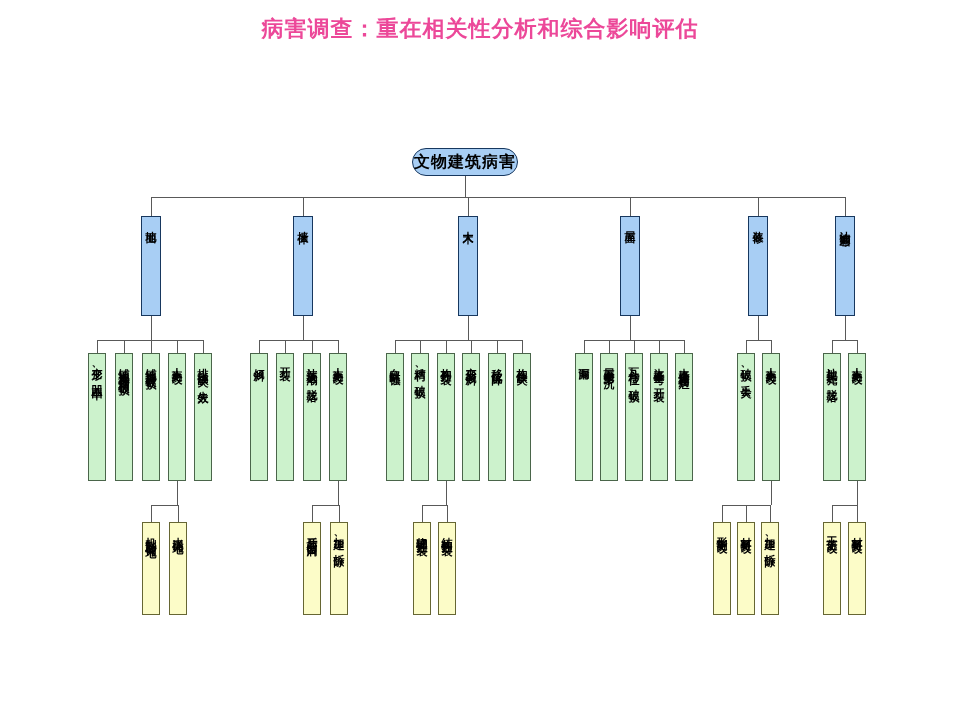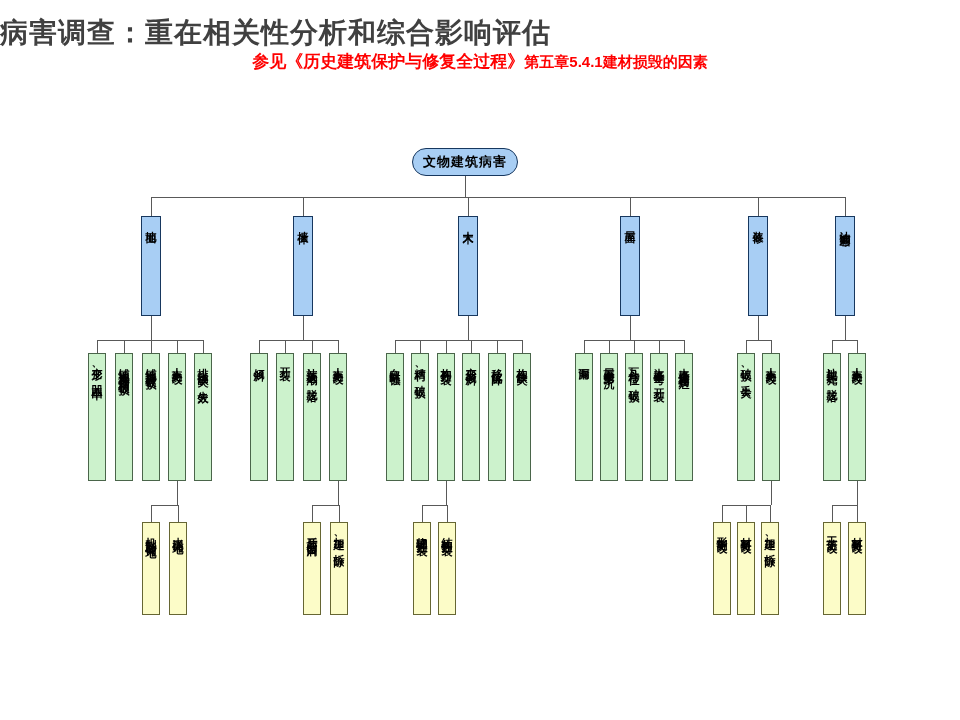--- a/index.html
+++ b/index.html
@@ -1,55 +1,54 @@
 <!DOCTYPE html>
 <html><head>
 <meta charset="utf-8">
 <style>
   html,body{margin:0;padding:0;background:#fff;}
   #slide{
     position:relative;width:960px;height:720px;background:#ffffff;overflow:hidden;
     font-family:"Liberation Sans","DejaVu Sans",sans-serif;
   }
   .title{
-    position:absolute;top:14px;left:0;width:100%;
-    font-size:28px;font-weight:bold;color:#404040;letter-spacing:1px;
+    position:absolute;top:14px;left:0;width:100%;text-align:center;
+    font-size:22px;font-weight:bold;color:#ec4899;letter-spacing:1px;
   }
   .subtitle{
     position:absolute;top:50px;left:0;width:100%;text-align:center;
     font-weight:bold;color:#FF0000;font-size:15px;
   }
   .subtitle .sub-big{font-size:17px;}
   .subtitle2{
     position:absolute;top:72px;left:0;width:100%;text-align:center;
     font-weight:bold;color:#FF0000;font-size:15px;
   }
   #connector-svg{position:absolute;left:0;top:0;}
   .node{
     position:absolute;box-sizing:border-box;border:1px solid #17375E;
     color:#000;font-weight:bold;
   }
   .node-root{
     display:flex;align-items:center;justify-content:center;
-    font-size:13px;letter-spacing:1px;border-radius:14px;
+    font-size:16px;letter-spacing:1px;border-radius:14px;
   }
   .vnode{
     writing-mode:vertical-rl;text-orientation:upright;
     font-size:11px;letter-spacing:2px;padding-top:5px;text-align:left;
   }
   .branch-node{line-height:18px;}
   .leaf-node{line-height:16px;}
   .subleaf-node{line-height:16px;}
 </style>
 </head>
 <body>
 
 <div id="slide">
   <div class="title">病害调查：重在相关性分析和综合影响评估</div>
-  <div class="subtitle"><span class="sub-big">参见《历史建筑保护与修复全过程》</span><span>第五章5.4.1建材损毁的因素</span></div>
 
   <svg id="connector-svg" width="960" height="720" shape-rendering="crispEdges">
       <line x1="465" y1="176" x2="465" y2="197" stroke="#595959" stroke-width="1"></line>
       <line x1="151" y1="197" x2="845" y2="197" stroke="#595959" stroke-width="1"></line>
       <line x1="151" y1="197" x2="151" y2="216" stroke="#595959" stroke-width="1"></line>
       <line x1="151" y1="316" x2="151" y2="340" stroke="#595959" stroke-width="1"></line>
       <line x1="97" y1="340" x2="203" y2="340" stroke="#595959" stroke-width="1"></line>
       <line x1="97" y1="340" x2="97" y2="353" stroke="#595959" stroke-width="1"></line>
       <line x1="124" y1="340" x2="124" y2="353" stroke="#595959" stroke-width="1"></line>
       <line x1="151" y1="340" x2="151" y2="353" stroke="#595959" stroke-width="1"></line>

